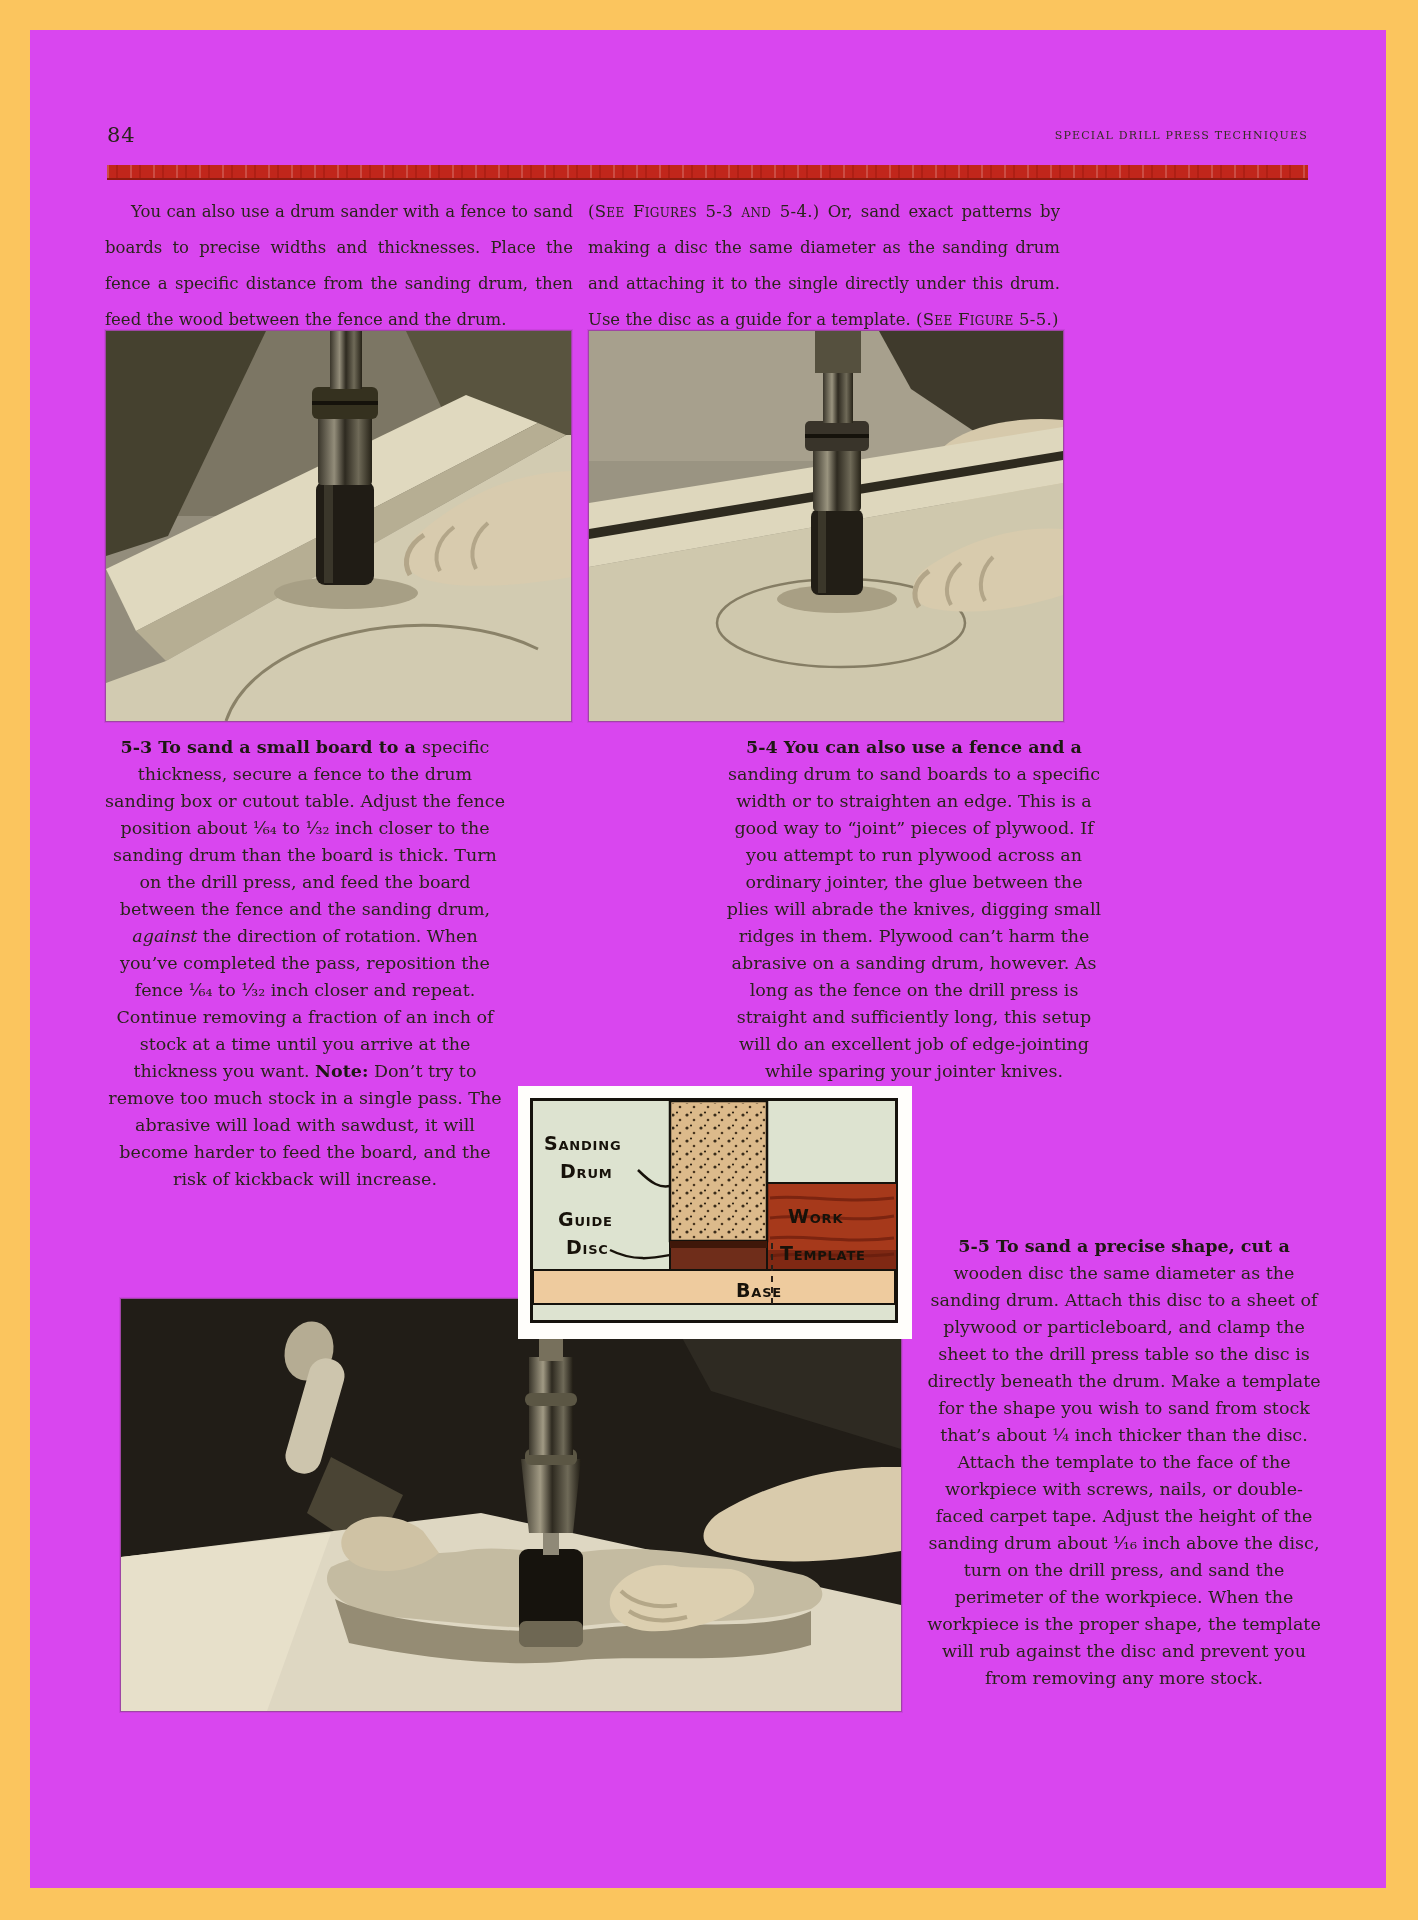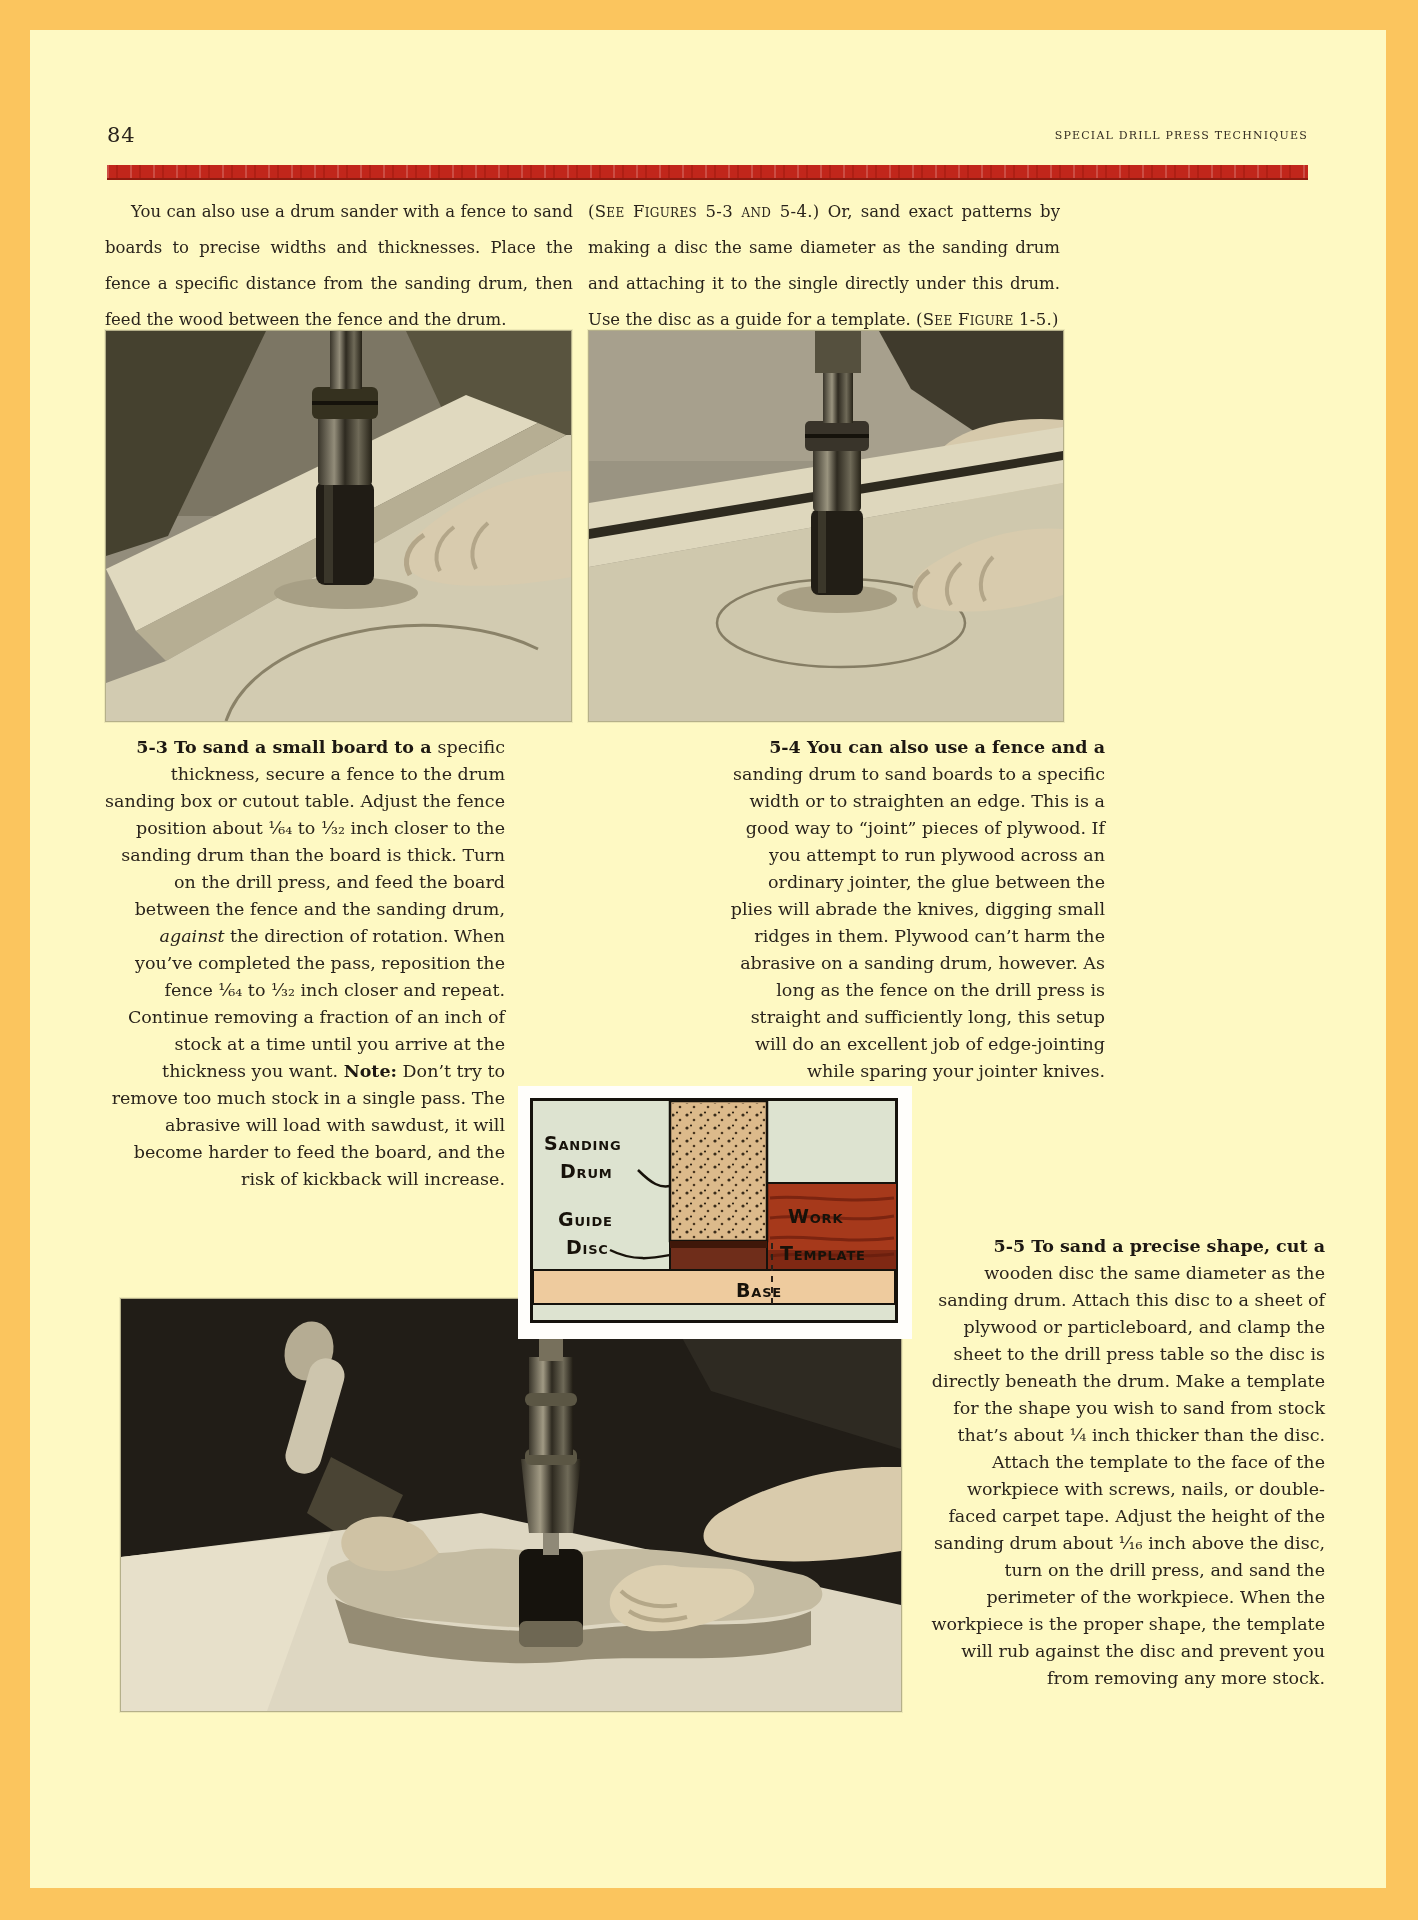--- a/index.html
+++ b/index.html
@@ -1,38 +1,38 @@
 <!DOCTYPE html>
 <html style="--border-yellow: #fbc55e; --rule-red: #c1261b; --diagram-bg: #dde3d0; --diagram-drum: #dcba8b; --diagram-disc: #6f2d1a; --diagram-template: #a6391b; --diagram-base: #eecb9e;"><head>
 <meta charset="utf-8">
 <style>
   html,body{margin:0;padding:0;}
   .canvas{position:relative;width:1418px;height:1920px;background:var(--border-yellow,#fbc55e);overflow:hidden;
           font-family:"DejaVu Serif","Liberation Serif",serif;color:#2a241c;}
-  .page{position:absolute;left:30px;top:30px;width:1356px;height:1858px;background:#fef9c3;}
+  .page{position:absolute;left:30px;top:30px;width:1356px;height:1858px;background:#d946ef;}
 
   .page-number{position:absolute;left:77px;top:93px;font-size:21px;letter-spacing:1px;}
   .running-head{position:absolute;right:78px;top:99px;font-size:11px;letter-spacing:1.2px;color:#332c22;}
   .red-rule{position:absolute;left:77px;top:135px;width:1201px;height:13px;
             background:var(--rule-red,#c1261b);
             background-image:repeating-linear-gradient(90deg,rgba(255,255,255,.18) 0 2px,rgba(0,0,0,0) 2px 9px,rgba(120,10,0,.25) 9px 11px,rgba(0,0,0,0) 11px 23px);
             border-bottom:2px solid #8e1b10;}
 
   .intro{position:absolute;top:164px;font-size:16.5px;line-height:36px;text-align:justify;margin:0;}
   .intro.left{left:75px;width:468px;text-indent:26px;}
   .intro.right{left:558px;width:472px;}
 
   figure{margin:0;padding:0;position:absolute;}
   .photo{border:1px solid #49433466;box-shadow:0 0 0 1px #00000010;}
   .photo svg{display:block;}
   .photo-a{left:75px;top:300px;width:465px;height:390px;}
   .photo-b{left:558px;top:300px;width:474px;height:390px;}
   .photo-c{left:90px;top:1268px;width:780px;height:412px;}
 
-  .caption{position:absolute;font-size:17.5px;line-height:27px;margin:0;text-align:right;}
+  .caption{position:absolute;font-size:17.5px;line-height:27px;margin:0;text-align:center;}
   .cap-53{left:75px;top:704px;width:400px;}
   .cap-54{left:693px;top:704px;width:382px;}
   .cap-55{left:893px;top:1203px;width:402px;}
 
   .seg-b{font-weight:700;color:#1d1812;}
   .seg-i{font-style:italic;}
   .seg-sc{font-variant:small-caps;letter-spacing:.3px;}
 
   .diagram-wrap{position:absolute;left:488px;top:1056px;background:#fffefb;padding:12px 14px 16px 12px;z-index:5;}
   .diagram-wrap svg{display:block;}
@@ -43,21 +43,21 @@
 <body>
 
 <div class="canvas">
   <div class="page">
 
     <div class="page-number">84</div>
     <div class="running-head">SPECIAL DRILL PRESS TECHNIQUES</div>
     <div class="red-rule"></div>
 
     <p class="intro left"><span>You can also use a drum sander with a fence to sand boards to precise widths and thicknesses. Place the fence a specific distance from the sanding drum, then feed the wood between the fence and the drum.</span></p>
-    <p class="intro right"><span class="seg-sc">(See Figures 5-3 and 5-4.)</span><span> Or, sand exact patterns by making a disc the same diameter as the sanding drum and attaching it to the single directly under this drum. Use the disc as a guide for a template. </span><span class="seg-sc">(See Figure 1-5.)</span></p>
+    <p class="intro right"><span class="seg-sc">(See Figures 5-3 and 5-4.)</span><span> Or, sand exact patterns by making a disc the same diameter as the sanding drum and attaching it to the single directly under this drum. Use the disc as a guide for a template. </span><span class="seg-sc">(See Figure 5-5.)</span></p>
 
     <figure class="photo photo-a">
       <svg width="465" height="390" viewBox="0 0 465 390">
         <defs>
           <linearGradient id="metalA" x1="0" y1="0" x2="1" y2="0">
             <stop offset="0" stop-color="#3a362b"></stop>
               <stop offset="0.3" stop-color="#938d7a"></stop>
             <stop offset="0.5" stop-color="#2e2a20"></stop>
               <stop offset="0.75" stop-color="#6f6a58"></stop>
             <stop offset="1" stop-color="#262217"></stop>

